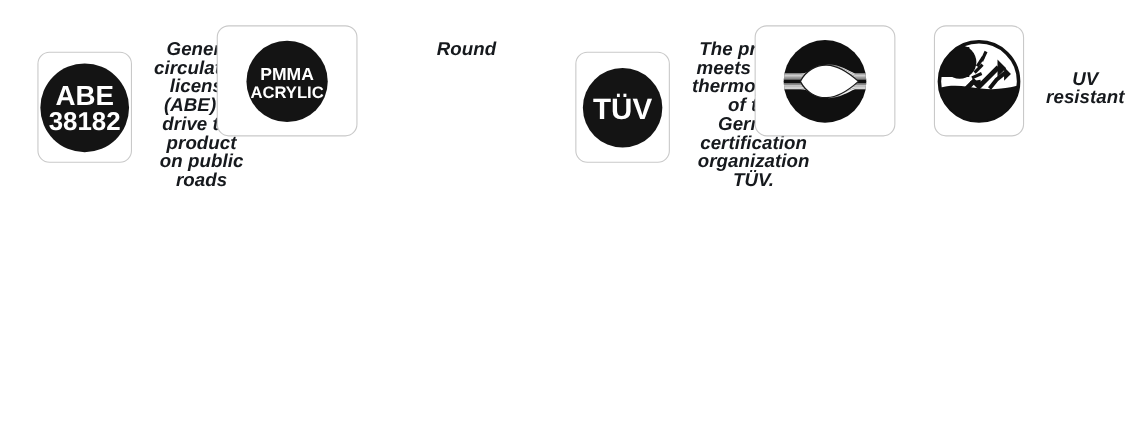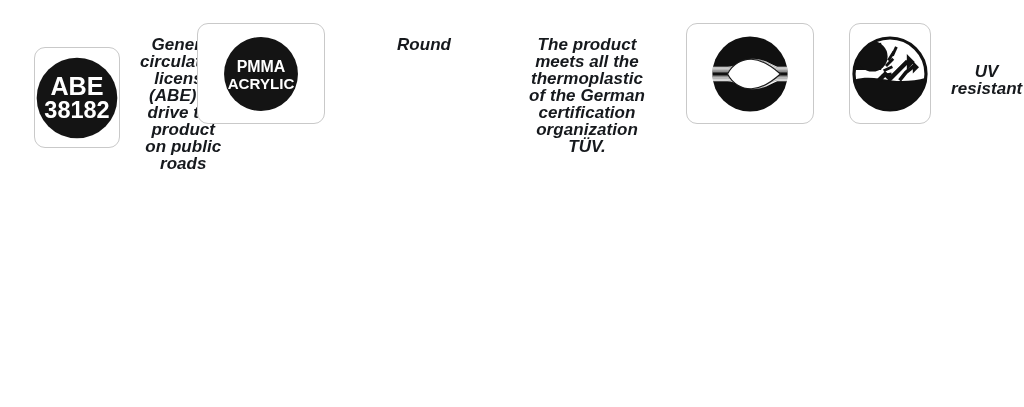--- a/index.html
+++ b/index.html
@@ -87,20 +87,26 @@
         <text x="50" y="68" text-anchor="middle" fill="#ffffff" font-family="Liberation Sans, sans-serif" font-size="18" font-weight="bold">ACRYLIC</text>
       </svg>
     </div>
   </div>
 
   <div class="badge-cell">
     <div class="badge-caption">Round</div>
   </div>
 
   <div class="badge-cell">
+    <div class="badge-card">
+      <svg class="icon-svg" width="84" height="84" viewBox="0 0 100 100" aria-hidden="true">
+        <circle cx="50" cy="50" r="43" fill="#141414"></circle>
+        <text x="50" y="62" text-anchor="middle" fill="#ffffff" font-family="Liberation Sans, sans-serif" font-size="32" font-weight="bold">TÜV</text>
+      </svg>
+    </div>
     <div class="badge-caption">The product meets all the thermoplastic of the German certification organization TÜV.</div>
   </div>
 
   <div class="badge-cell">
     <div class="badge-card">
       <svg class="icon-svg" width="80" height="80" viewBox="0 0 100 100" aria-hidden="true">
         <defs>
           <linearGradient id="streamGrad" x1="0" y1="0" x2="0" y2="1">
             <stop offset="0%" stop-color="#8d8d8d"></stop>
             <stop offset="22%" stop-color="#efefef"></stop>

